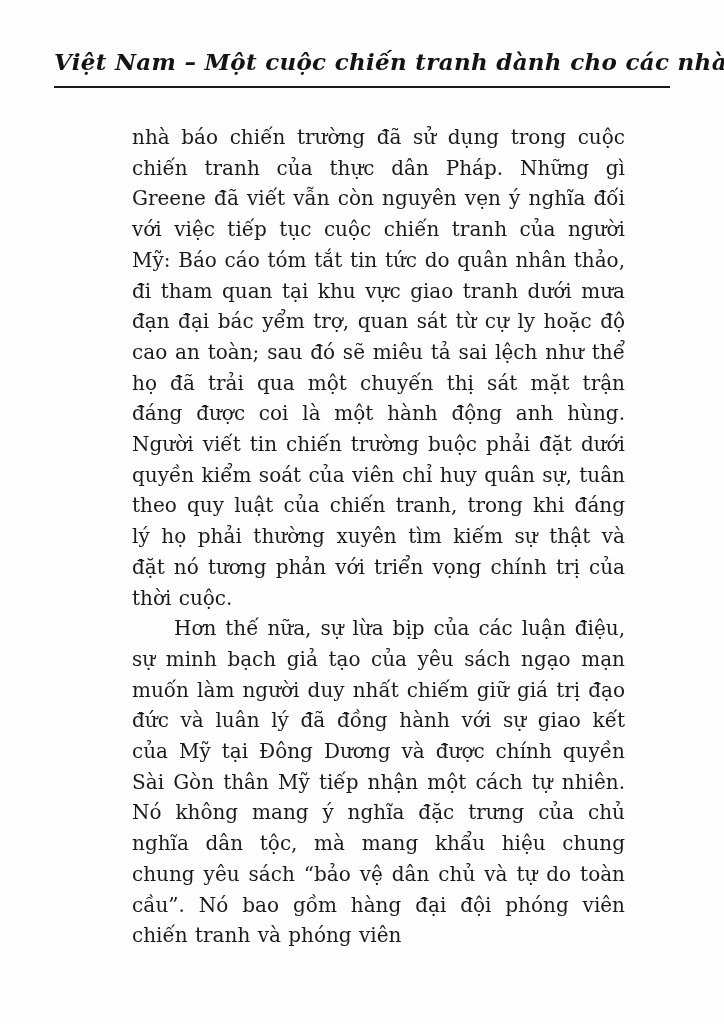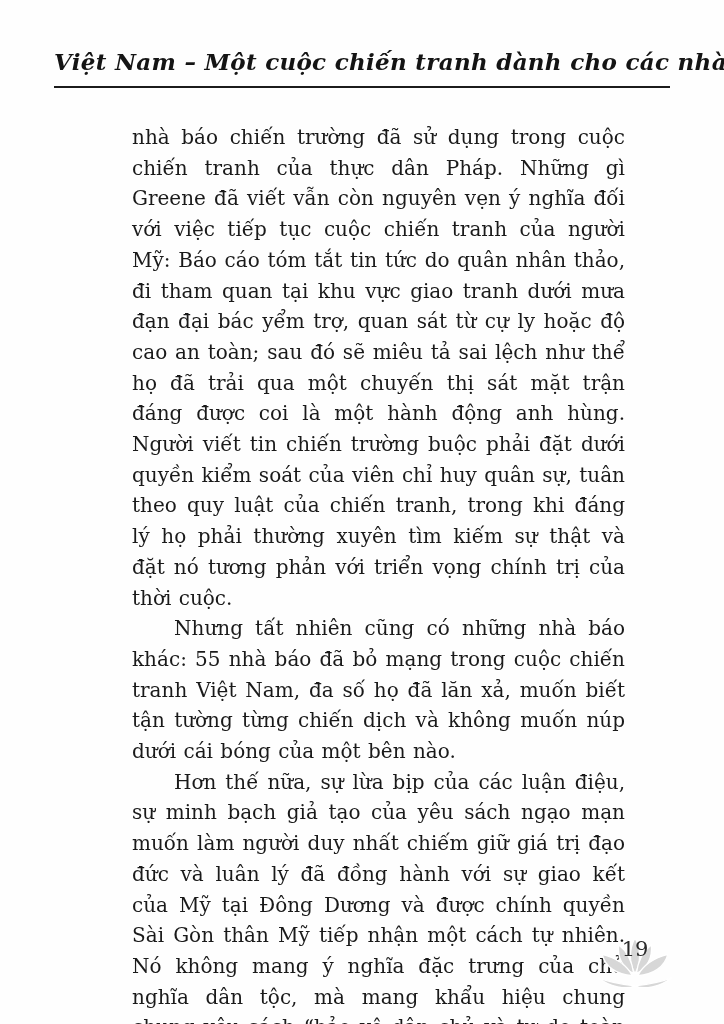--- a/index.html
+++ b/index.html
@@ -81,37 +81,17 @@
 
 <div class="page">
 
   <header class="page-header">
     <div class="head-title">Việt Nam – Một cuộc chiến tranh dành cho các nhà báo?</div>
     <div class="head-rule"></div>
   </header>
 
   <main class="body-text">
     <p class="para">nhà báo chiến trường đã sử dụng trong cuộc chiến tranh của thực dân Pháp. Những gì Greene đã viết vẫn còn nguyên vẹn ý nghĩa đối với việc tiếp tục cuộc chiến tranh của người Mỹ: Báo cáo tóm tắt tin tức do quân nhân thảo, đi tham quan tại khu vực giao tranh dưới mưa đạn đại bác yểm trợ, quan sát từ cự ly hoặc độ cao an toàn; sau đó sẽ miêu tả sai lệch như thể họ đã trải qua một chuyến thị sát mặt trận đáng được coi là một hành động anh hùng. Người viết tin chiến trường buộc phải đặt dưới quyền kiểm soát của viên chỉ huy quân sự, tuân theo quy luật của chiến tranh, trong khi đáng lý họ phải thường xuyên tìm kiếm sự thật và đặt nó tương phản với triển vọng chính trị của thời cuộc.</p>
-    <p class="para indent">Nhưng tất nhiên cũng có những nhà báo khác: 55 nhà báo đã bỏ mạng trong cuộc chiến tranh Việt Nam, đa số họ đã lăn xả, muốn biết tận tường từng chiến dịch và không muốn núp dưới cái bóng của một bên nào.</p>
     <p class="para indent">Hơn thế nữa, sự lừa bịp của các luận điệu, sự minh bạch giả tạo của yêu sách ngạo mạn muốn làm người duy nhất chiếm giữ giá trị đạo đức và luân lý đã đồng hành với sự giao kết của Mỹ tại Đông Dương và được chính quyền Sài Gòn thân Mỹ tiếp nhận một cách tự nhiên. Nó không mang ý nghĩa đặc trưng của chủ nghĩa dân tộc, mà mang khẩu hiệu chung chung yêu sách “bảo vệ dân chủ và tự do toàn cầu”. Nó bao gồm hàng đại đội phóng viên chiến tranh và phóng viên</p>
   </main>
 
-  <div class="pagenum-wrap">
-    <svg class="lotus" viewBox="0 0 120 86" xmlns="http://www.w3.org/2000/svg" aria-hidden="true">
-
-      <path d="M60 2 C51 18 51 40 60 54 C69 40 69 18 60 2 Z" fill="#d7d7d7" stroke="#ffffff" stroke-width="2"></path>
-
-      <path d="M36 12 C34 30 42 46 58 54 C56 38 49 22 36 12 Z" fill="#d7d7d7" stroke="#ffffff" stroke-width="2"></path>
-
-      <path d="M84 12 C86 30 78 46 62 54 C64 38 71 22 84 12 Z" fill="#d7d7d7" stroke="#ffffff" stroke-width="2"></path>
-
-      <path d="M12 26 C16 44 34 56 56 57 C48 42 32 31 12 26 Z" fill="#d7d7d7" stroke="#ffffff" stroke-width="2"></path>
-
-      <path d="M108 26 C104 44 86 56 64 57 C72 42 88 31 108 26 Z" fill="#d7d7d7" stroke="#ffffff" stroke-width="2"></path>
-
-      <path d="M6 60 C22 74 48 78 60 72 C42 70 20 66 6 60 Z" fill="#d7d7d7" stroke="#ffffff" stroke-width="2"></path>
-
-      <path d="M114 60 C98 74 72 78 60 72 C78 70 100 66 114 60 Z" fill="#d7d7d7" stroke="#ffffff" stroke-width="2"></path>
-    </svg>
-    <span class="pagenum">19</span>
-  </div>
 
 </div>
 
 </body></html>

